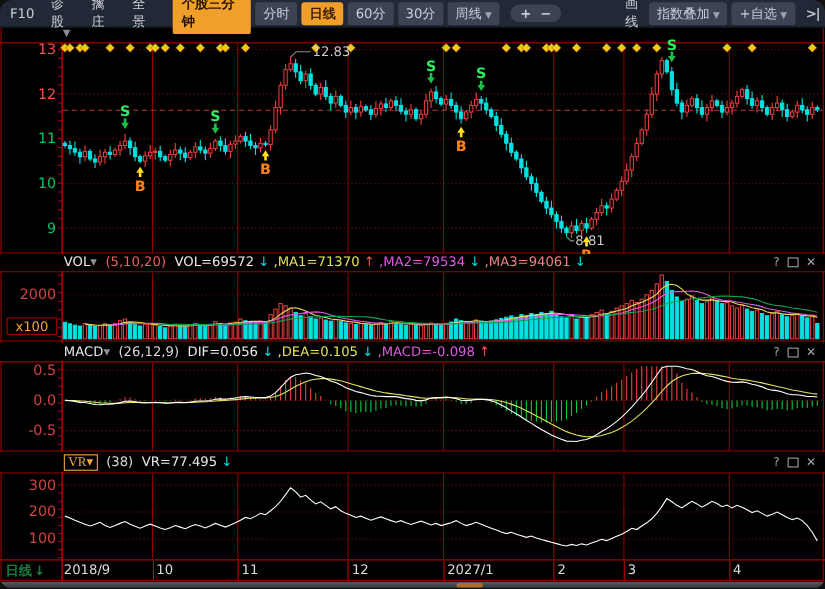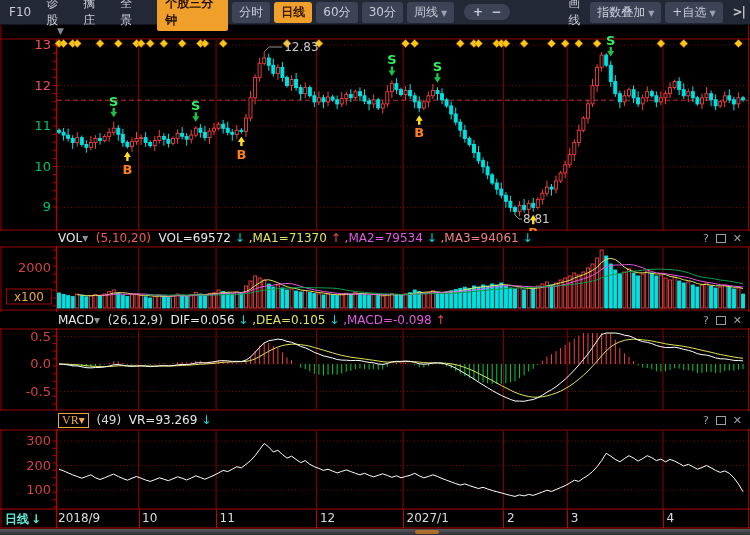--- a/index.html
+++ b/index.html
@@ -1,17 +1,17 @@
 <!DOCTYPE html>
 <html><head>
 <meta charset="utf-8">
 <style>
   html,body{margin:0;padding:0;background:#111;}
   #root{position:relative;width:750px;height:535px;background:#000;overflow:hidden;
-        font-family:"DejaVu Sans",sans-serif;}
+        font-family:"DejaVu Sans",sans-serif;border-radius:11px;}
   
   .toolbar{position:absolute;top:0;left:0;width:750px;height:25px;background:#232836;
            display:flex;align-items:center;font-size:12px;color:#c9ced8;box-sizing:border-box;
            border-bottom:1px solid #12151d;}
   .tb-tab{margin-left:15px;cursor:default;}
   .tb-tab:first-child{margin-left:9px;}
   .tb-featured{margin-left:15px;background:#f0a02a;color:#241000;font-weight:bold;
                padding:2px 8px;border-radius:2px;}
   .tb-right{margin-left:auto;display:flex;align-items:center;padding-right:5px;}
   .pill{background:#3c4354;border-radius:3px;padding:2px 7px;margin-left:4px;white-space:nowrap;}
@@ -32,21 +32,21 @@
   .hdr-macd{top:312px;height:16px;}
   .hdr-vr{top:411px;height:18px;}
   .seg-wrap{display:flex;align-items:center;white-space:pre;cursor:default;}
   .seg-box{border:1px solid #f0a63c;padding:0 3px;margin-right:4px;line-height:13px;font-family:Liberation Serif, serif;}
   .win-icons{margin-left:auto;margin-right:8px;display:flex;gap:7px;align-items:center;
              color:#9aa0a8;font-size:11px;}
   .boxico{width:8px;height:7px;border:1px solid #9aa0a8;display:inline-block;}
   
   .date-axis{position:absolute;top:510px;left:0;width:750px;height:18px;z-index:6;
              font-size:12px;color:#dcdcdc;}
-  .period-label{position:absolute;left:5px;top:1px;font-weight:bold;color:#5eead4;}
+  .period-label{position:absolute;left:5px;top:1px;font-weight:bold;color:#15803d;}
   .period-label .dn{margin-left:2px;}
   .date-label{position:absolute;top:1px;}
   .sep{position:absolute;top:0;width:1px;height:18px;background:#c40000;}
   
   .bottom-strip{position:absolute;top:529px;left:0;width:750px;height:6px;
                 background:linear-gradient(#585b62,#2c2e33);}
   .strip-glow{position:absolute;left:415px;top:1px;width:24px;height:4px;background:#c87820;
               border-radius:2px;opacity:.8;}
 </style>
 </head>
@@ -871,21 +871,21 @@
   <div class="ind-header hdr-macd">
     <div class="seg-wrap"><span style="color: rgb(232, 232, 232);">MACD</span><span style="color: rgb(138, 144, 153);">▾  </span><span style="color: rgb(216, 216, 216);">(26,12,9)  </span><span style="color: rgb(232, 232, 232);">DIF=0.056</span><span style="color: rgb(0, 224, 224);"> ↓ </span><span style="color: rgb(226, 226, 90);">,DEA=0.105</span><span style="color: rgb(0, 224, 224);"> ↓ </span><span style="color: rgb(226, 90, 226);">,MACD=-0.098</span><span style="color: rgb(242, 80, 80);"> ↑</span></div>
     <div class="win-icons">
       <span class="hicon">?</span>
       <span class="boxico"></span>
       <span class="hicon">✕</span>
     </div>
   </div>
 
   <div class="ind-header hdr-vr">
-    <div class="seg-wrap"><span class="seg-box" style="color: rgb(240, 166, 60);">VR▾</span><span style="color: rgb(216, 216, 216);"> (49)  </span><span style="color: rgb(232, 232, 232);">VR=93.269</span><span style="color: rgb(0, 224, 224);"> ↓</span></div>
+    <div class="seg-wrap"><span class="seg-box" style="color: rgb(240, 166, 60);">VR▾</span><span style="color: rgb(216, 216, 216);"> (38)  </span><span style="color: rgb(232, 232, 232);">VR=77.495</span><span style="color: rgb(0, 224, 224);"> ↓</span></div>
     <div class="win-icons">
       <span class="hicon">?</span>
       <span class="boxico"></span>
       <span class="hicon">✕</span>
     </div>
   </div>
 
   <div class="date-axis">
     <span class="period-label"><span>日线</span><span class="dn">↓</span></span>
   <span class="date-label" style="left: 58px;">2018/9</span>

